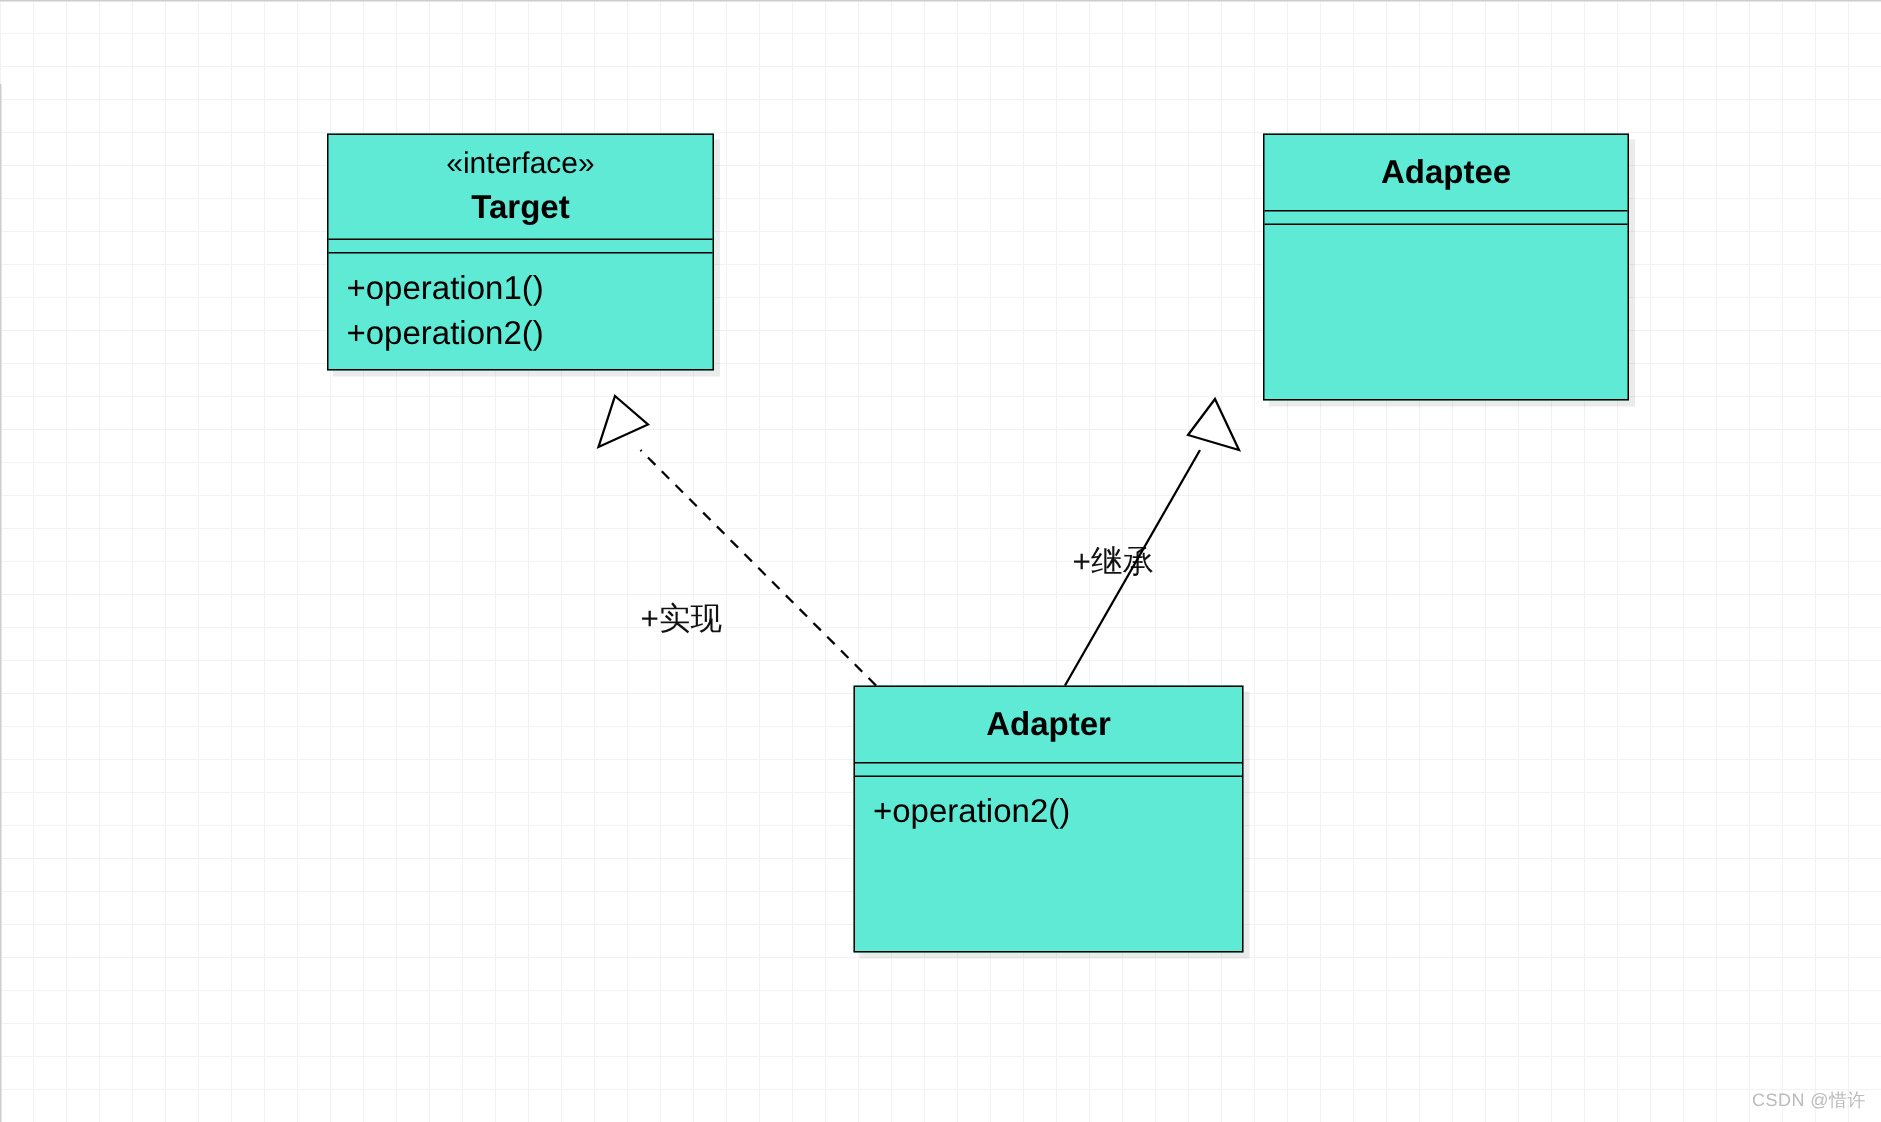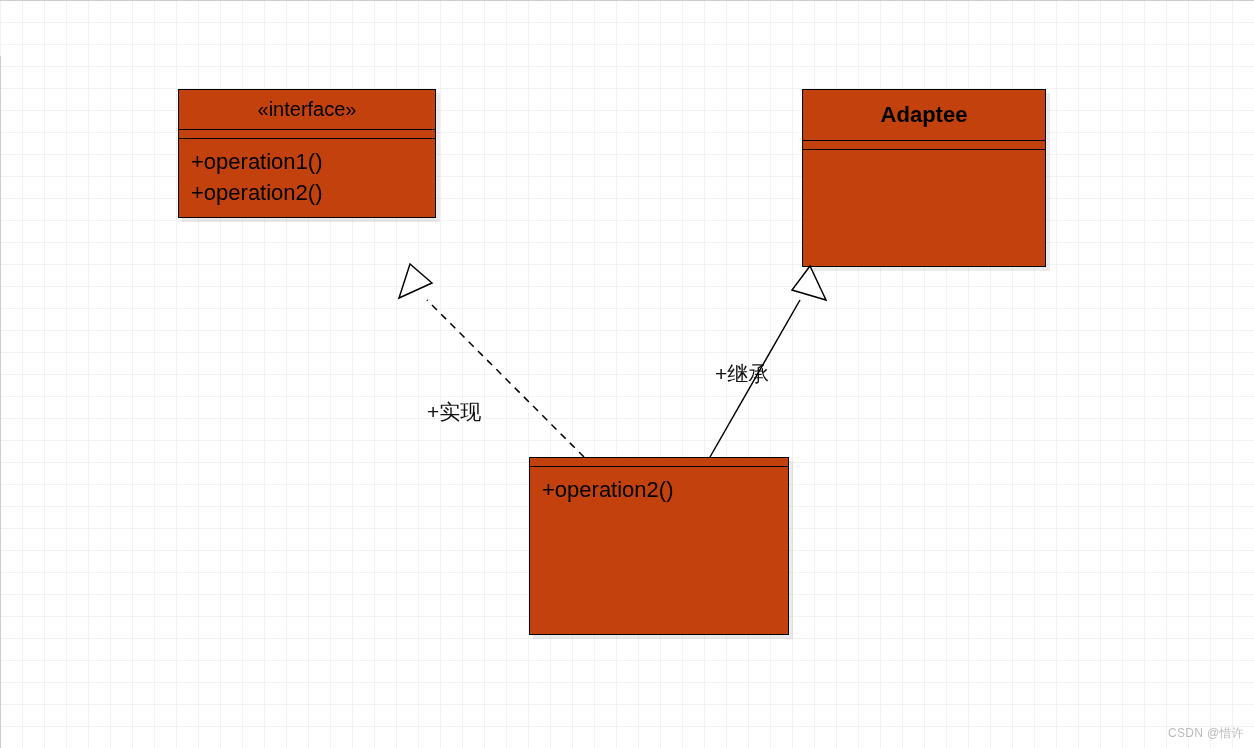--- a/index.html
+++ b/index.html
@@ -27,23 +27,24 @@
   }
   .left-border {
     position: absolute;
     top: 56px;
     left: 0;
     bottom: 0;
     border-left: 1px solid #ccc;
   }
   .uml-box {
     position: absolute;
-    background: #c2410c;
+    background: #5eead4;
     border: 1.5px solid #000;
     box-shadow: 4px 4px 0 rgba(0,0,0,0.08);
+    margin-left: 40px;
   }
   .uml-title {
     text-align: center;
     padding: 6px 8px 6px 8px;
     border-bottom: 1.5px solid #000;
     line-height: 1.35;
   }
   .stereotype {
     font-size: 20px;
     font-weight: normal;
@@ -89,36 +90,40 @@
 </head>
 <body>
 
 <div class="grid"></div>
 <div class="top-border"></div>
 <div class="left-border"></div>
 
 <div class="uml-box" style="left:178px; top:89px; width:256px;">
   <div class="uml-title">
     <div class="stereotype">«interface»</div>
+    <div class="class-name">Target</div>
   </div>
   <div class="uml-sep"></div>
   <div class="uml-ops">
     <div>+operation1()</div>
     <div>+operation2()</div>
   </div>
 </div>
 
 <div class="uml-box" style="left:802px; top:89px; width:242px; height:176px;">
   <div class="uml-title" style="padding:10px 8px;">
     <div class="class-name">Adaptee</div>
   </div>
   <div class="uml-sep"></div>
 </div>
 
 <div class="uml-box" style="left:529px; top:457px; width:258px; height:176px;">
+  <div class="uml-title" style="padding:10px 8px;">
+    <div class="class-name">Adapter</div>
+  </div>
   <div class="uml-sep"></div>
   <div class="uml-ops">
     <div>+operation2()</div>
   </div>
 </div>
 
 <div class="edge-label" style="left:427px; top:366px;">+实现</div>
 <div class="edge-label" style="left:715px; top:328px;">+继承</div>
 
 <svg class="connectors" viewBox="0 0 1254 748">

